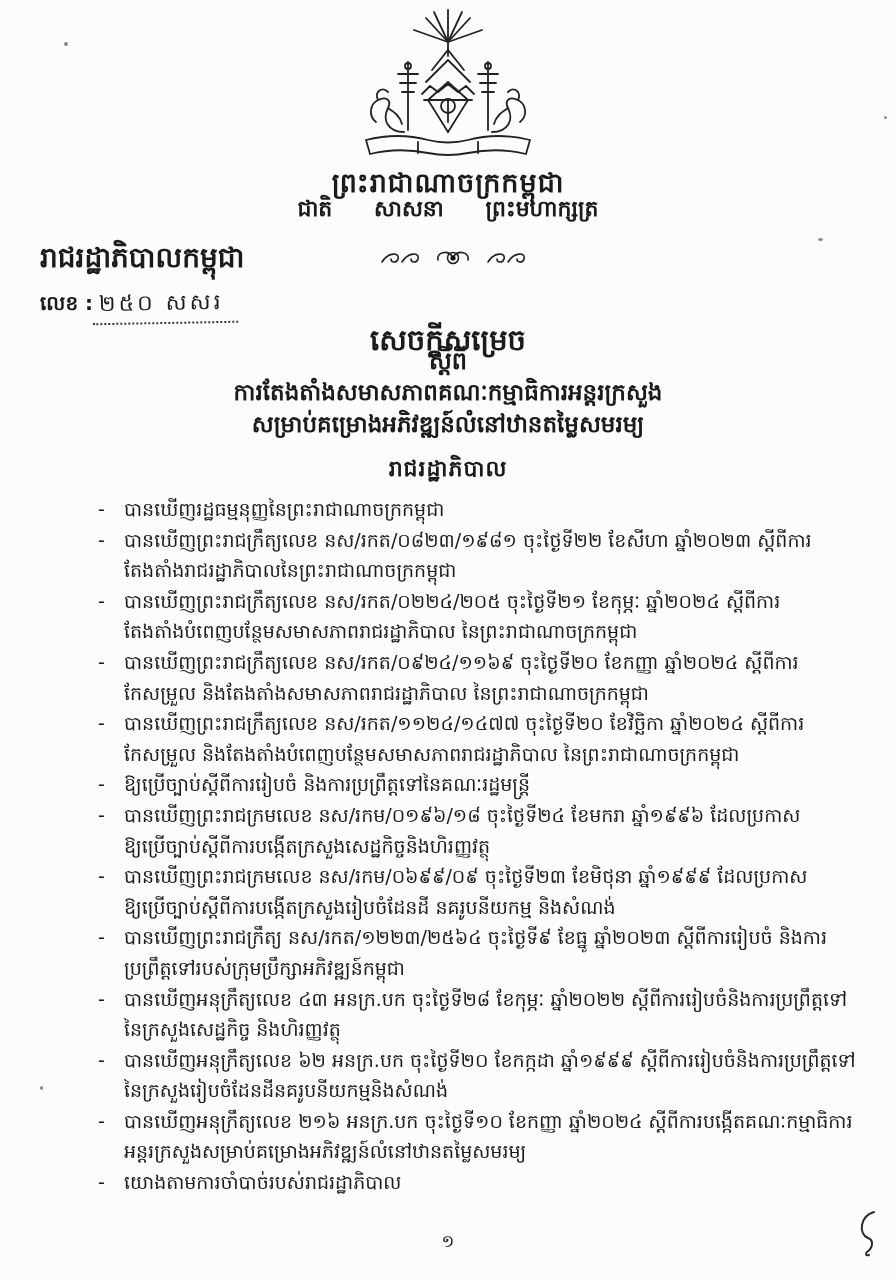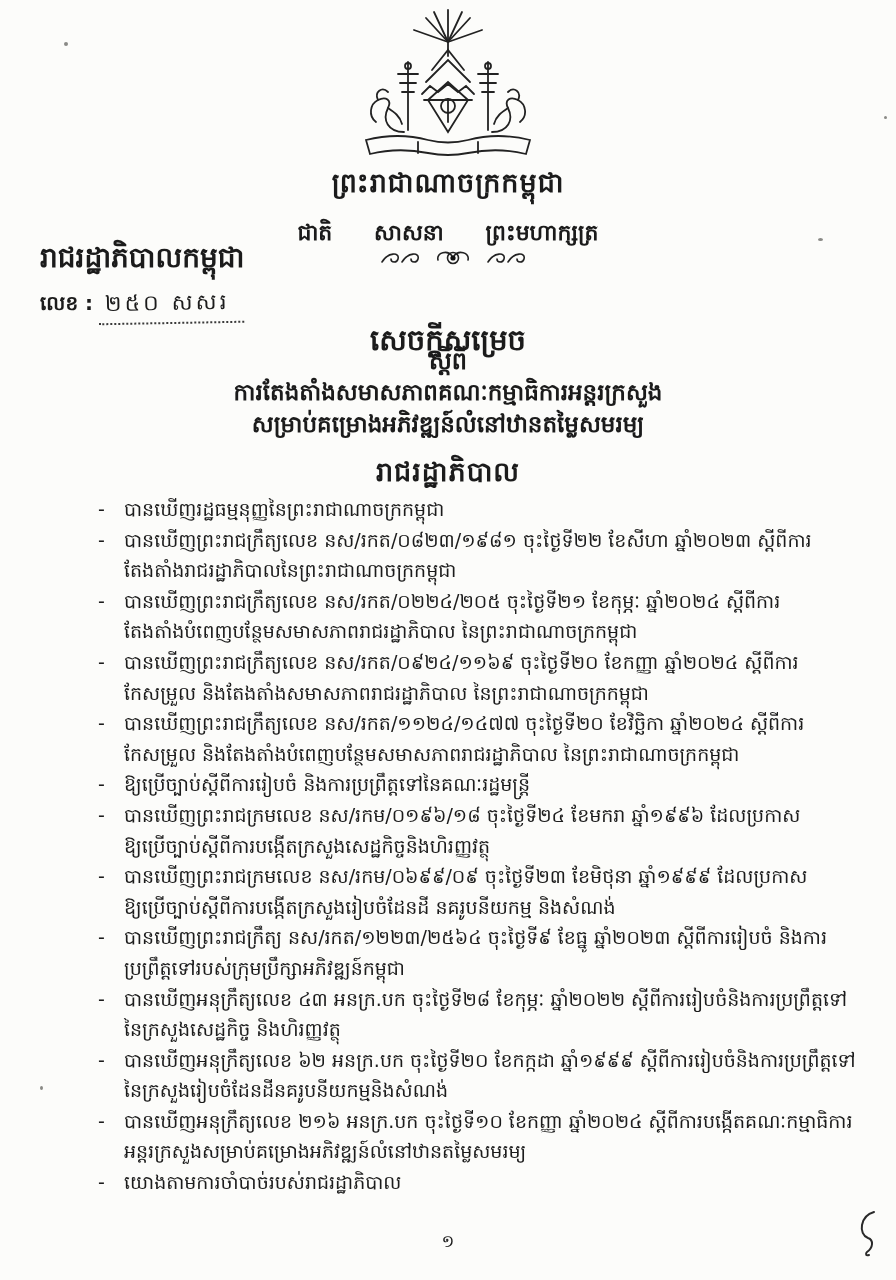--- a/index.html
+++ b/index.html
@@ -7,35 +7,35 @@
     position:relative;
     width:896px;height:1280px;
     background:#fcfcfa;
     color:#1b1b1b;
     font-family:"DejaVu Sans","Liberation Sans",sans-serif;
     overflow:hidden;
   }
   .centered{position:absolute;left:0;right:0;text-align:center;}
   .emblem{position:absolute;left:348px;top:4px;width:200px;height:158px;}
   .kingdom-title{top:166px;font-size:27px;font-weight:bold;letter-spacing:1px;}
-  .motto{top:219px;font-size:22px;font-weight:bold;word-spacing:34px;}
+  .motto{top:195px;font-size:22px;font-weight:bold;word-spacing:34px;}
   .divider{position:absolute;left:378px;top:248px;width:150px;height:20px;}
   .ref-block{position:absolute;left:40px;top:240px;width:300px;}
   .ref-issuer{font-size:28px;font-weight:bold;}
-  .ref-number{margin-top:8px;font-size:20px;font-weight:bold;display:flex;align-items:baseline;gap:6px;}
+  .ref-number{margin-top:8px;font-size:20px;font-weight:bold;display:flex;align-items:baseline;gap:0;}
   .ref-number-value{
     font-weight:normal;font-size:22px;letter-spacing:3px;
     border-bottom:2px dotted #3a3a3a;padding:0 14px 1px 6px;
     transform:rotate(-1deg);display:inline-block;
   }
   .doc-type{top:322px;font-size:29px;font-weight:bold;}
   .on-label{top:346px;font-size:24px;font-weight:bold;}
   .subject-1{top:378px;font-size:23px;font-weight:bold;}
   .subject-2{top:410px;font-size:23px;font-weight:bold;}
-  .section-heading{top:455px;font-size:27px;font-weight:bold;letter-spacing:1px;}
+  .section-heading{top:455px;font-size:22px;font-weight:bold;letter-spacing:1px;}
   .citations{
     position:absolute;left:98px;top:494px;right:18px;
     font-size:19px;line-height:30.6px;
   }
   .cite{position:relative;}
   .dash{position:absolute;left:0;top:0;width:14px;}
   .cite-lines{margin-left:26px;}
   .page-number{position:absolute;left:0;right:0;top:1230px;text-align:center;font-size:17px;}
   .corner-mark{position:absolute;right:16px;top:1208px;width:26px;height:52px;}
   .speck{position:absolute;border-radius:50%;background:#8a8a86;}

